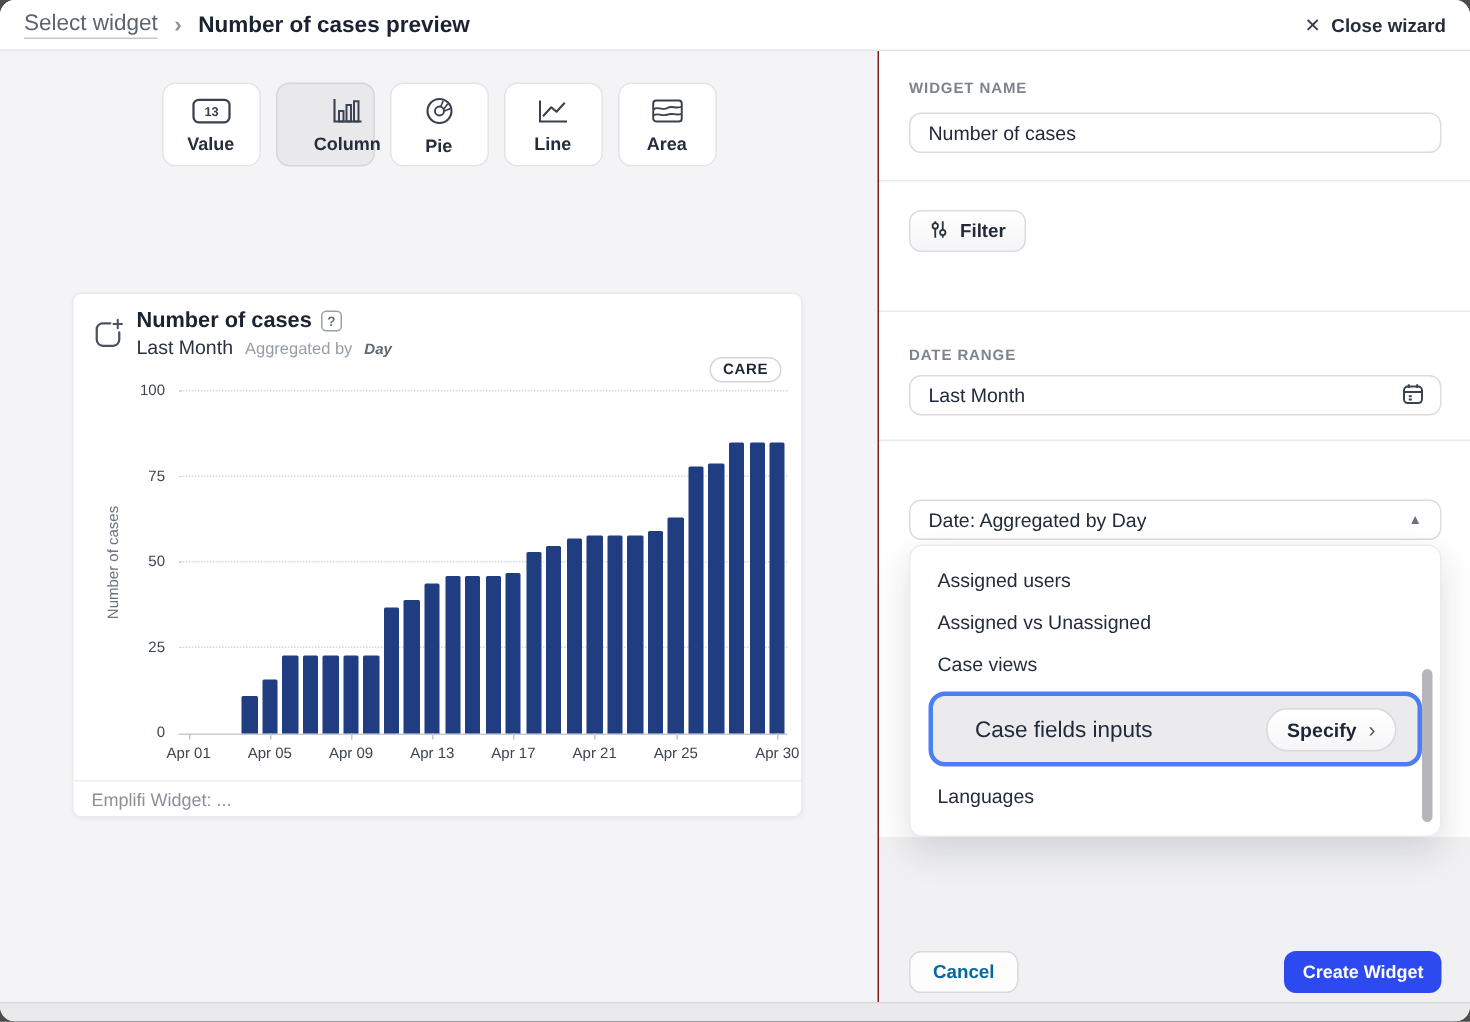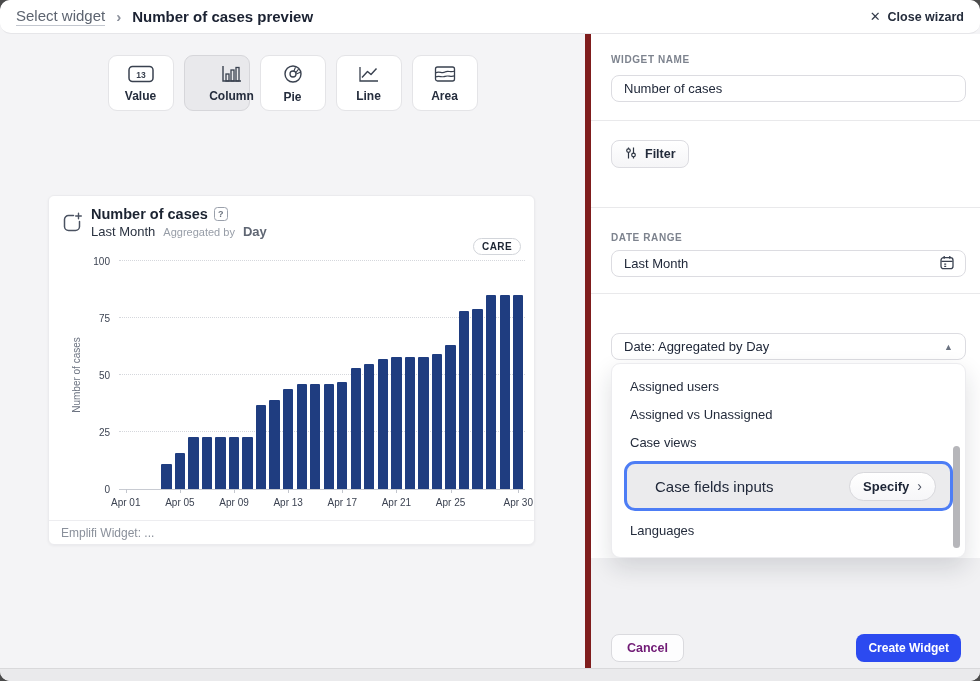--- a/index.html
+++ b/index.html
@@ -1,45 +1,45 @@
 <!DOCTYPE html>
 <html><head>
 <meta charset="utf-8">
 <style>
   html,body{margin:0;padding:0;background:#4b4b4b;font-family:"Liberation Sans",sans-serif;}
   *{box-sizing:border-box;}
   .window{position:relative;width:980px;height:681px;background:#f4f4f6;border-radius:10px;overflow:hidden;margin:0 auto;}
   
-  .topbar{position:absolute;top:0;left:0;right:0;height:34px;background:#fff;border-bottom:1px solid #e6e6e9;display:flex;align-items:center;padding:0 16px;z-index:30;border-radius:11px;}
+  .topbar{position:absolute;top:0;left:0;right:0;height:34px;background:#fff;border-bottom:1px solid #e6e6e9;display:flex;align-items:center;padding:0 16px;z-index:30;}
   .crumb-back{font-size:15px;color:#5d6470;border-bottom:1px solid #c3c7cf;padding-bottom:1px;cursor:pointer;}
   .crumb-sep{color:#8a8f9a;font-size:15px;margin:0 11px;font-weight:600;}
   .crumb-title{font-size:15px;font-weight:700;color:#1b2232;}
   .close-wrap{margin-left:auto;display:flex;align-items:center;gap:7px;cursor:pointer;}
   .close-x{font-size:13px;color:#333b4a;font-weight:400;}
   .close-label{font-size:12.5px;font-weight:700;color:#252d3c;}
   
   .main{position:absolute;top:34px;left:0;right:0;bottom:13px;}
   .left-area{position:absolute;left:0;top:0;bottom:0;width:585px;background:#f4f4f6;}
-  .sidebar{position:absolute;left:585px;top:0;bottom:0;right:0;background:#fff;border-left:6px solid #7f1d1d;padding-left:36px;}
+  .sidebar{position:absolute;left:585px;top:0;bottom:0;right:0;background:#fff;border-left:1px solid #7f1d1d;padding-left:36px;}
   
   .selector{position:absolute;top:21px;left:0;right:0;display:flex;justify-content:center;gap:10px;}
   .type-btn{width:66px;height:56px;background:#fff;border:1px solid #e4e4e7;border-radius:9px;display:flex;flex-direction:column;align-items:center;justify-content:center;gap:5px;cursor:pointer;}
   .type-btn.selected{background:#e9e9ec;border-color:#d6d6da;padding-left:30px;}
   .type-btn .tlabel{font-size:12px;font-weight:700;color:#252d3d;}
   .type-btn svg{display:block;}
   
   .card{position:absolute;left:48px;top:161px;width:487px;height:350px;background:#fff;border:1px solid #ebebee;border-radius:6px;box-shadow:0 1px 3px rgba(20,25,40,.05);}
   .card-head-icon{position:absolute;left:11px;top:15px;}
   .card-title-row{position:absolute;left:42px;top:10px;display:flex;align-items:center;gap:6px;}
   .card-title{font-size:14.5px;font-weight:700;color:#1b2331;}
   .help-badge{width:14px;height:14px;border:1.2px solid #9aa0ab;border-radius:3.5px;color:#6b727e;font-size:9px;font-weight:700;display:flex;align-items:center;justify-content:center;}
   .card-sub-row{position:absolute;left:42px;top:28px;display:flex;align-items:baseline;gap:8px;}
   .sub-period{font-size:13px;color:#2a3240;}
   .sub-agg{font-size:11px;color:#979da7;}
-  .sub-agg-val{font-size:13px;color:#5f6673;font-weight:700;}
+  .sub-agg-val{font-size:10px;color:#5f6673;font-weight:700;font-style:italic;}
   .care-badge{position:absolute;right:13px;top:42px;border:1.5px solid #d2d5da;border-radius:9px;background:#fff;padding:2px 8px;font-size:10px;font-weight:700;letter-spacing:.4px;color:#1d2533;}
   
   .plot{position:absolute;left:70px;top:65px;width:406px;height:229px;border-bottom:1px solid #c8cbd2;}
   .gridline{position:absolute;left:0;right:0;border-top:1px dotted #d5d7dc;}
   .ytick-label{position:absolute;right:calc(100% + 9px);transform:translateY(50%);font-size:10px;color:#3c4352;white-space:nowrap;}
   .bars{position:absolute;left:0;right:0;top:0;bottom:0;display:flex;align-items:flex-end;}
   .slot{flex:1;display:flex;justify-content:center;align-items:flex-end;height:100%;}
   .bar{width:76%;background:#1f3d80;border-radius:1px 1px 0 0;}
   .xtick-mark{position:absolute;top:100%;width:1px;height:4px;background:#c3c6cd;}
   .xtick-label{position:absolute;top:calc(100% + 8px);transform:translateX(-50%);font-size:10px;color:#3c4352;white-space:nowrap;}
@@ -54,21 +54,21 @@
   .select-arrow{position:absolute;right:12px;top:50%;transform:translateY(-55%);font-size:9px;color:#6a7280;}
   
   .dropdown{position:absolute;left:20px;top:329px;width:355px;height:195px;background:#fff;border:1px solid #ececef;border-radius:9px;box-shadow:0 10px 24px rgba(20,25,40,.14);z-index:10;padding-top:8px;}
   .dd-option{height:28px;display:flex;align-items:center;padding-left:18px;font-size:13px;color:#242c3c;cursor:pointer;}
   .dd-highlight{margin:5px 12px;height:50px;background:#ebebed;border:3px solid #4d7df5;border-radius:11px;display:flex;align-items:center;padding:0 14px 0 28px;cursor:pointer;}
   .dd-highlight-label{font-size:15px;color:#21293a;}
   .specify-btn{margin-left:auto;background:linear-gradient(#fff,#f6f6f8);border:1px solid #d8d8dc;border-radius:15px;height:29px;display:flex;align-items:center;gap:8px;padding:0 13px;font-size:13px;font-weight:700;color:#1d2536;cursor:pointer;}
   .specify-chev{font-size:14px;font-weight:400;color:#4d5362;}
   .dd-scrollthumb{position:absolute;right:5px;top:82px;width:7px;height:102px;background:#b6b6ba;border-radius:4px;}
   .sb-bottom{position:absolute;left:0;right:0;top:524px;bottom:0;background:#f1f1f3;}
-  .cancel-btn{position:absolute;left:20px;top:600px;height:28px;background:#fdfdfe;border:1px solid #dadade;border-radius:8px;padding:0 15px;font-size:12.5px;font-weight:700;color:#701a75;display:flex;align-items:center;cursor:pointer;}
+  .cancel-btn{position:absolute;left:20px;top:600px;height:28px;background:#fdfdfe;border:1px solid #dadade;border-radius:8px;padding:0 15px;font-size:12.5px;font-weight:700;color:#0369a1;display:flex;align-items:center;cursor:pointer;}
   .create-btn{position:absolute;right:19px;top:600px;height:28px;background:#2c4af0;border:none;border-radius:8px;padding:0 12px;font-size:12px;font-weight:700;color:#fff;display:flex;align-items:center;cursor:pointer;}
   
   .win-footer{position:absolute;left:0;right:0;bottom:0;height:13px;background:#eaeaec;border-top:1px solid #d9d9db;}
 </style>
 </head>
 <body>
 
 <div class="window">
 
   <div class="topbar">

